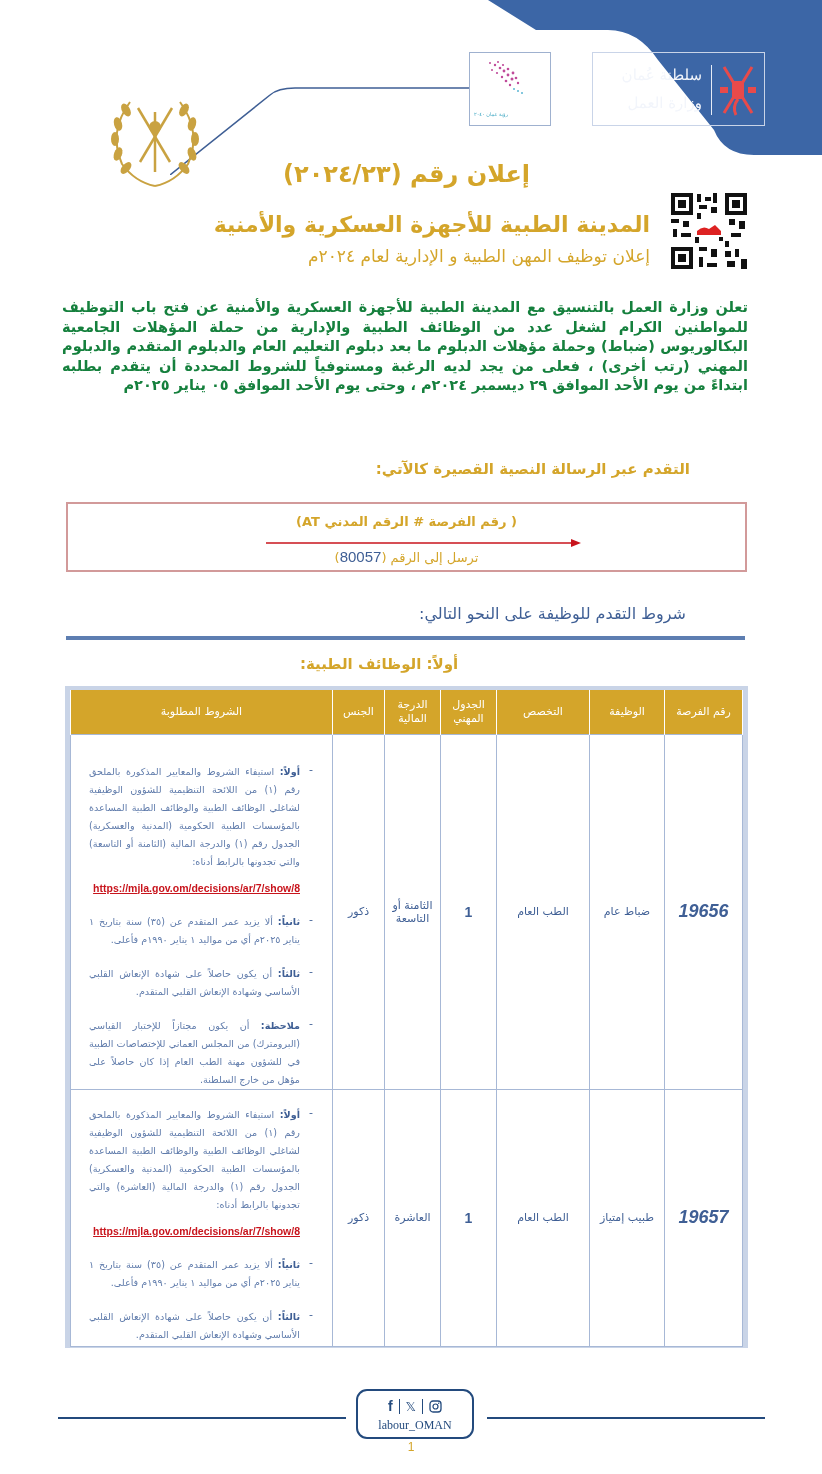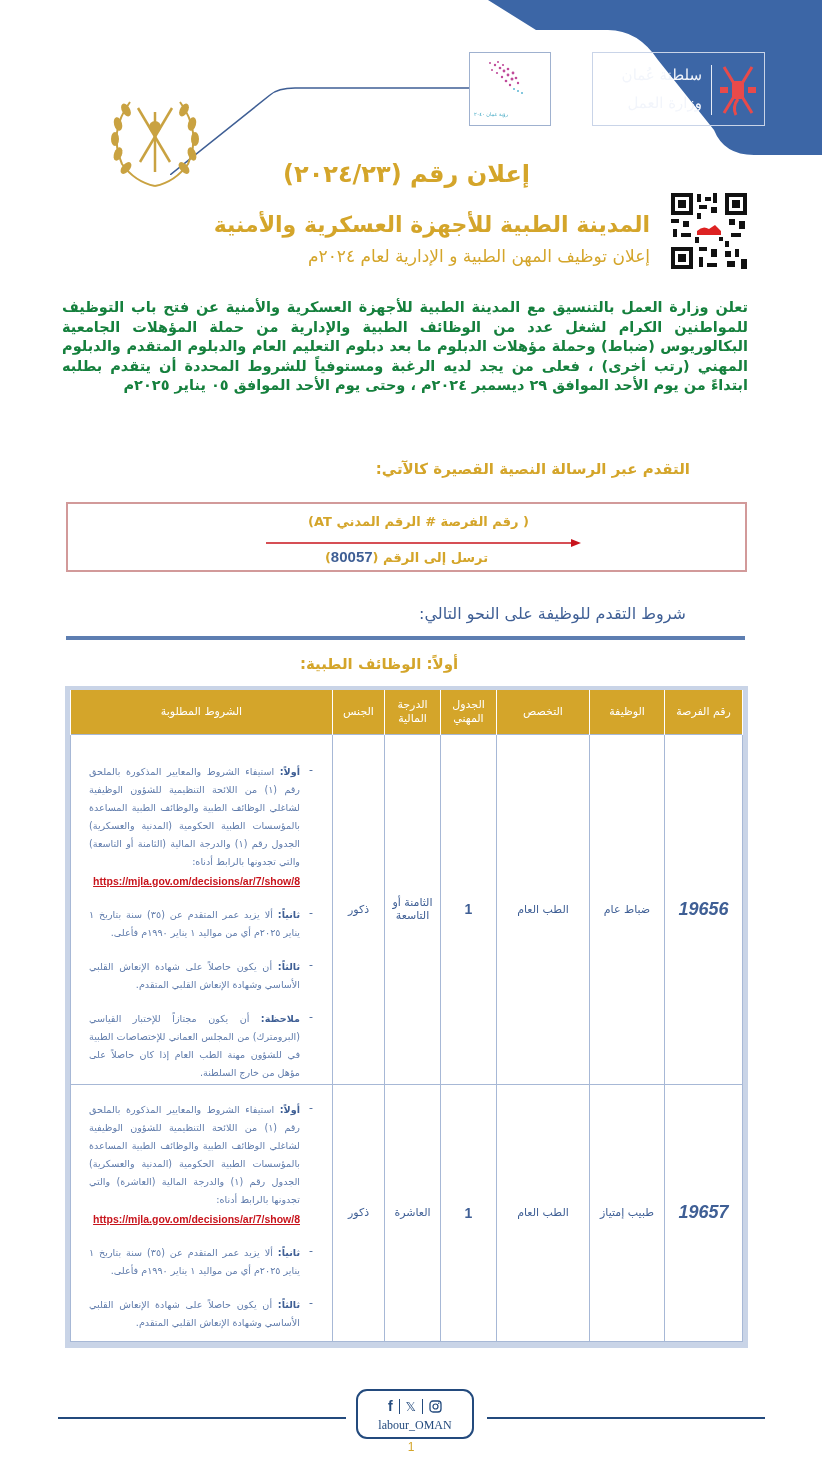--- a/index.html
+++ b/index.html
@@ -21,23 +21,23 @@
 
   .title-main { position: absolute; top: 160px; left: 220px; width: 310px; text-align: right; direction: rtl; color: #d4a52a; font-weight: bold; font-size: 24px; }
   .qr { position: absolute; left: 669px; top: 191px; width: 80px; height: 80px; }
   .title-sub1 { position: absolute; top: 212px; left: 130px; width: 520px; text-align: right; direction: rtl; color: #d4a52a; font-weight: bold; font-size: 22px; }
   .title-sub2 { position: absolute; top: 246px; left: 130px; width: 520px; text-align: right; direction: rtl; color: #d4a52a; font-size: 17px; }
 
   .intro { position: absolute; top: 298px; left: 62px; width: 686px; direction: rtl; text-align: justify; text-align-last: right; color: #15803d; font-size: 14.5px; line-height: 19.6px; font-weight: bold; }
 
   .sms-title { position: absolute; top: 460px; left: 200px; width: 490px; text-align: right; direction: rtl; color: #d4a52a; font-weight: bold; font-size: 15px; }
   .sms-box { position: absolute; top: 502px; left: 66px; width: 681px; height: 70px; border: 2px solid #d29a9a; background: #fff; }
-  .sms-format { position: absolute; top: 10px; left: 0; width: 100%; text-align: center; direction: rtl; color: #d4a52a; font-weight: bold; font-size: 13px; margin-left: 12px; }
+  .sms-format { position: absolute; top: 10px; left: 0; width: 100%; text-align: center; direction: rtl; color: #d4a52a; font-weight: bold; font-size: 13px; }
   .sms-arrow { position: absolute; top: 35px; left: 198px; width: 315px; height: 8px; }
-  .sms-send { position: absolute; top: 44px; left: 0; width: 100%; text-align: center; direction: rtl; color: #d4a52a; font-weight: bold; font-size: 13px; }
+  .sms-send { position: absolute; top: 44px; left: 0; width: 100%; text-align: center; direction: rtl; color: #d4a52a; font-weight: normal; font-size: 13px; }
   .sms-number { color: #3f5f95; font-size: 15px; font-family: "Liberation Sans", sans-serif; }
 
   .cond-title { position: absolute; top: 604px; left: 200px; width: 486px; text-align: right; direction: rtl; color: #3f5f95; font-size: 16px; }
   .cond-bar { position: absolute; top: 636px; left: 66px; width: 679px; height: 4px; background: #5d7eb1; }
 
   .section-title { position: absolute; top: 655px; left: 300px; width: 386px; text-align: left; direction: rtl; color: #d4a52a; font-weight: bold; font-size: 15px; }
 
   .table-wrap { position: absolute; top: 686px; left: 65px; width: 683px; height: 662px; background: #c9d4e7; padding: 4px 6px 8px 5px; }
   table { width: 672px; border-collapse: collapse; direction: rtl; background: #fff; table-layout: fixed; }
   th { background: #d4a52a; color: #fff; font-weight: normal; font-size: 11px; height: 44px; border-left: 1px solid #fff; border-right: 1px solid #fff; text-align: center; line-height: 14px; }
@@ -46,21 +46,21 @@
   tr.row2 td { height: 257px; }
   td.opp { font-family: "Liberation Sans", sans-serif; font-weight: bold; font-size: 18px; color: #3f5f95; font-style: italic; }
   td.schedule { font-family: "Liberation Sans", sans-serif; font-weight: bold; font-size: 14px; }
   td.conds { text-align: right; padding: 0 10px 0 18px; vertical-align: top; }
   .cond-item { display: flex; direction: rtl; margin-top: 28px; }
   .row2 .cond-item:first-child { margin-top: 16px; }
   .cond-item + .cond-item { margin-top: 16px; }
   .dash { width: 22px; flex: 0 0 22px; text-align: center; color: #3f5f95; font-size: 11px; }
   .cond-text { flex: 1; font-size: 9.6px; line-height: 18px; text-align: justify; text-align-last: right; color: #5f7bab; }
   .cond-lead { font-weight: bold; color: #3f5f95; }
-  .cond-link { display: block; text-align: center; direction: ltr; color: #c8141c; font-family: "Liberation Sans", sans-serif; font-weight: bold; font-size: 10.5px; text-decoration: underline; margin-top: 1px; }
+  .cond-link { display: block; text-align: center; direction: ltr; color: #c8141c; font-family: "Liberation Sans", sans-serif; font-weight: bold; font-size: 10.5px; text-decoration: underline; margin-top: 8px; }
 
   .footer-line { position: absolute; top: 1417px; height: 2px; background: #234a7d; }
   .footer-line.left { left: 58px; width: 288px; }
   .footer-line.right { left: 487px; width: 278px; }
   .social-box { position: absolute; top: 1389px; left: 356px; width: 118px; height: 50px; border: 2px solid #234a7d; border-radius: 11px; background: #fff; }
   .social-icons { position: absolute; top: 7px; left: 0; width: 100%; display: flex; justify-content: center; align-items: center; gap: 6px; color: #234a7d; font-size: 12px; }
   .social-sep { width: 1px; height: 15px; background: #234a7d; }
   .social-handle { position: absolute; top: 27px; left: 0; width: 100%; text-align: center; font-family: "Liberation Serif", serif; font-size: 12px; color: #234a7d; }
   .page-num { position: absolute; top: 1440px; left: 404px; width: 14px; text-align: center; font-family: "Liberation Sans", sans-serif; font-size: 12px; color: #d4a52a; }
 </style>

